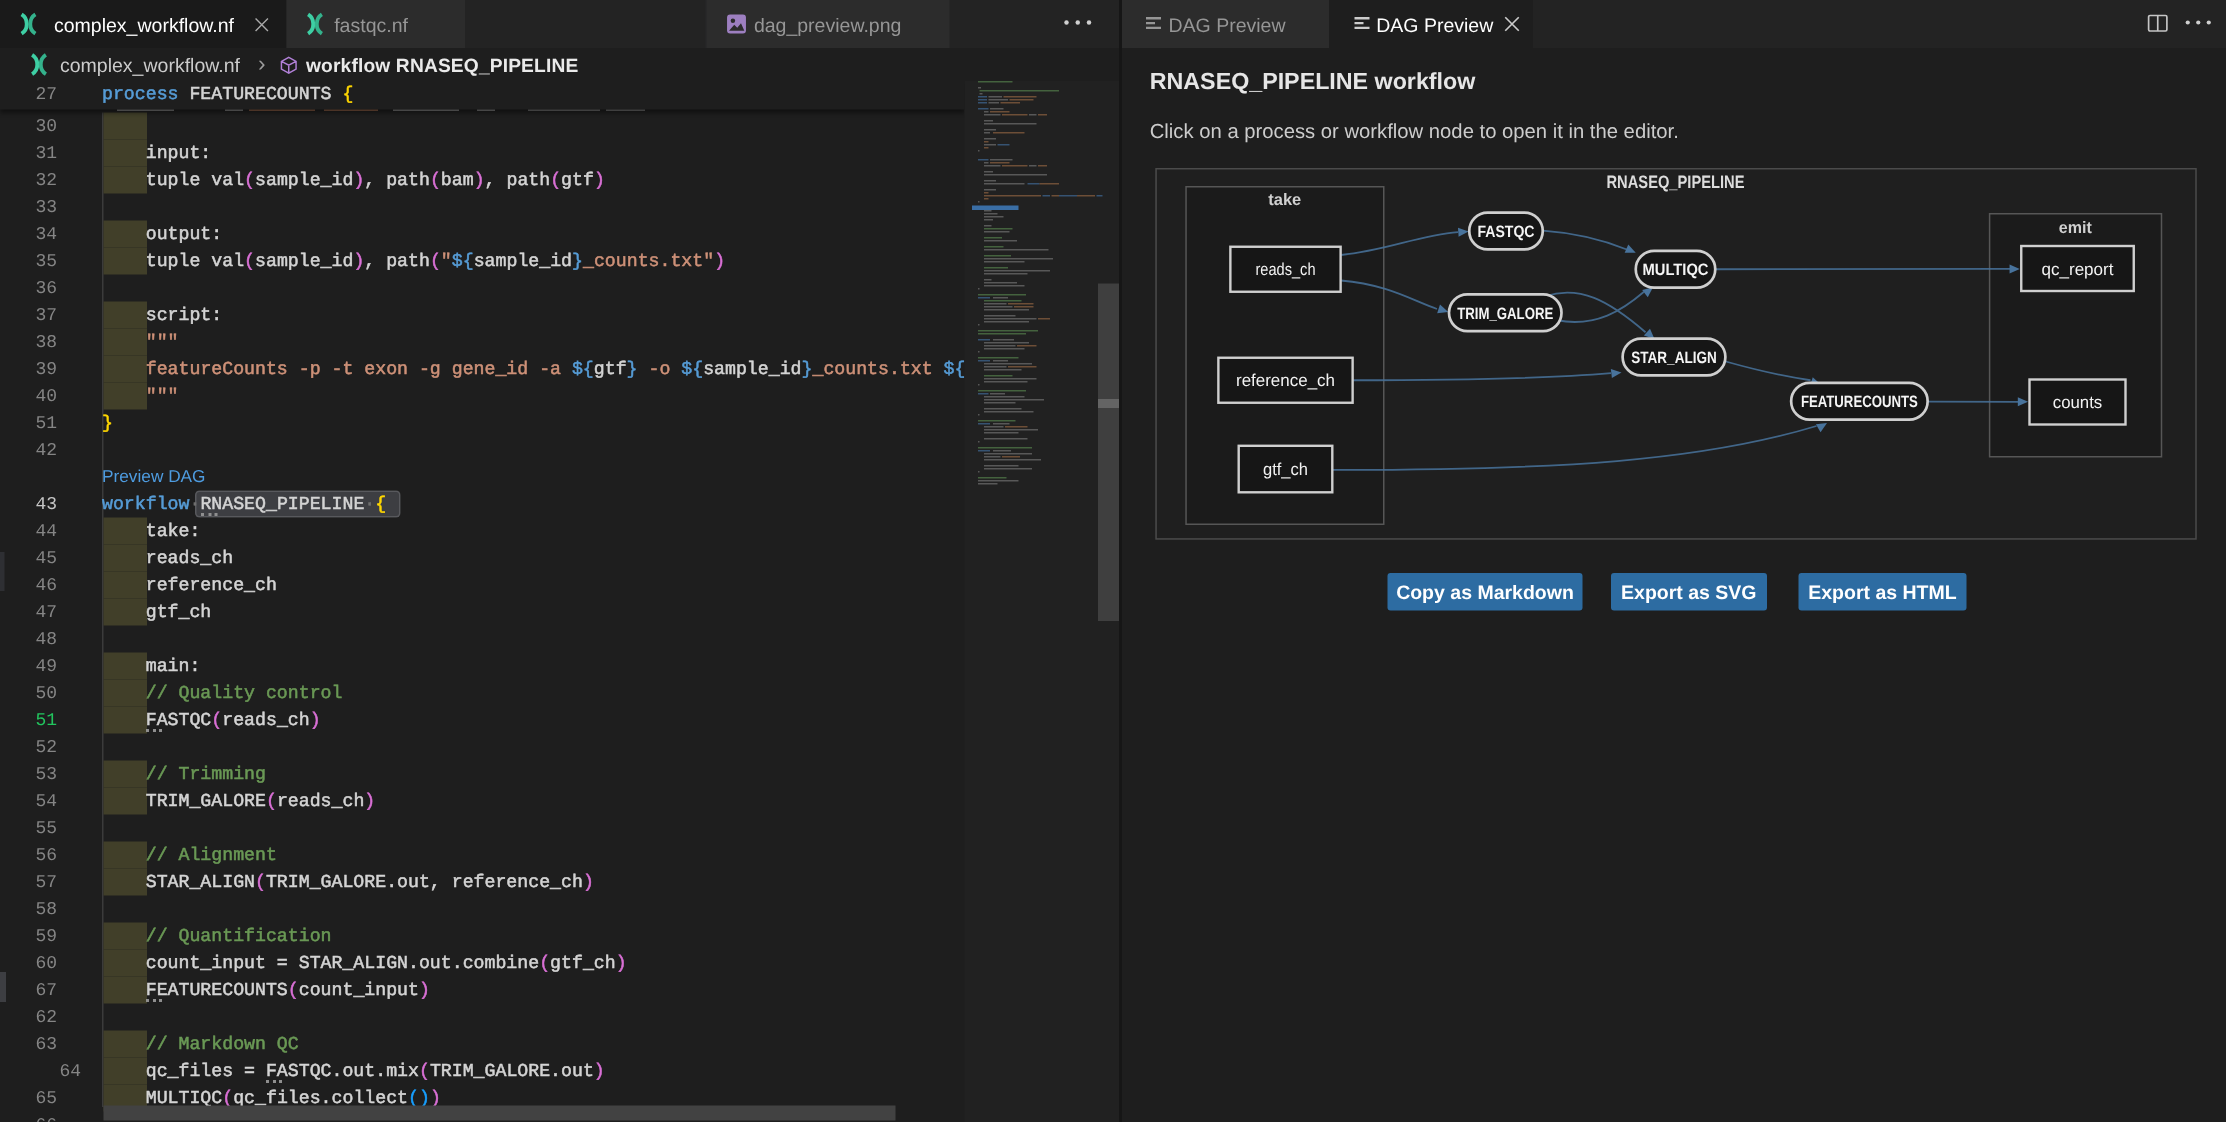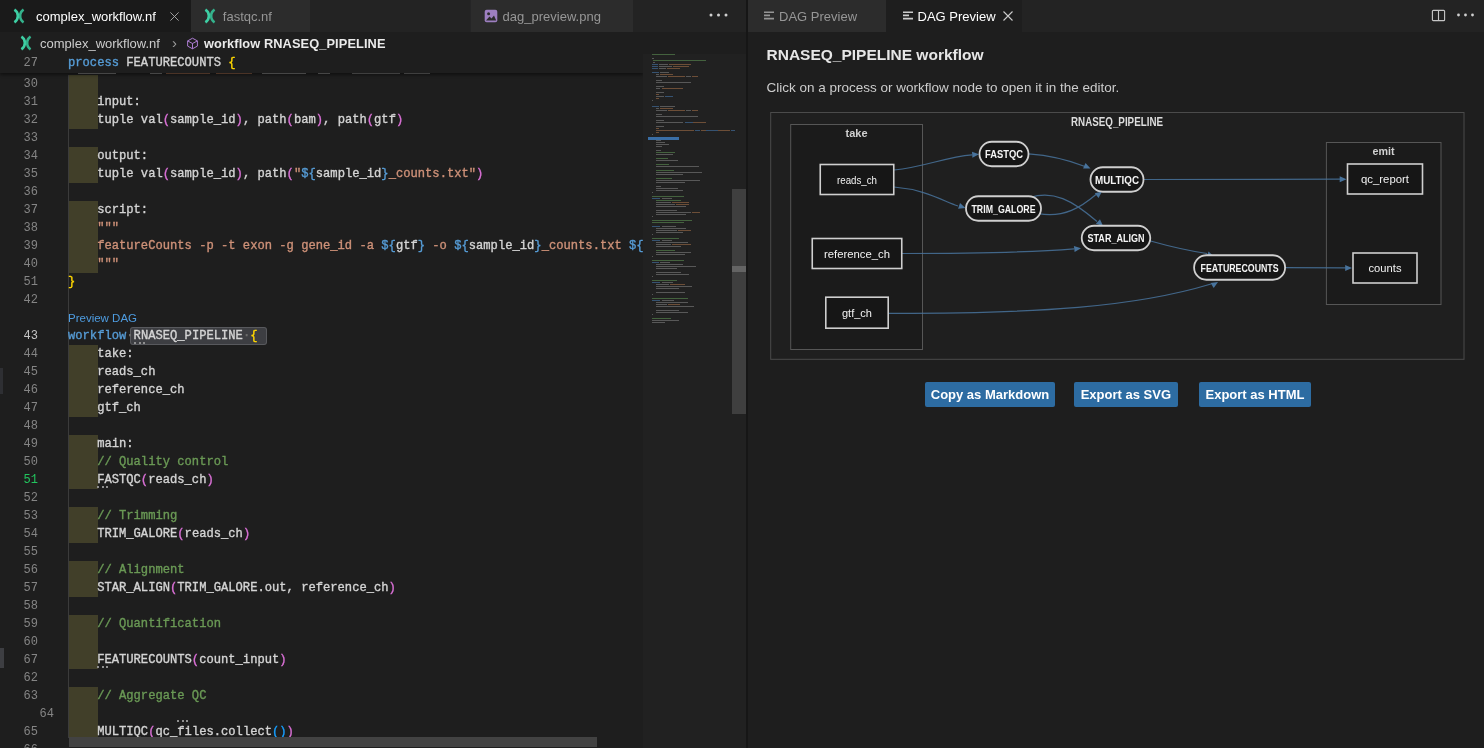--- a/index.html
+++ b/index.html
@@ -99,22 +99,24 @@
 <div class="abs mono" style="left:68px;top:326.5px"><span class="t">    reference_ch</span></div>
 <div class="abs mono" style="left:68px;top:344.5px"><span class="t">    gtf_ch</span></div>
 <div class="abs mono" style="left:68px;top:380.5px"><span class="t">    main:</span></div>
 <div class="abs mono" style="left:68px;top:398.5px"><span class="c">    // Quality control</span></div>
 <div class="abs mono" style="left:68px;top:416.5px"><span class="t">    FASTQC</span><span class="P2">(</span><span class="t">reads_ch</span><span class="P2">)</span></div>
 <div class="abs mono" style="left:68px;top:452.5px"><span class="c">    // Trimming</span></div>
 <div class="abs mono" style="left:68px;top:470.5px"><span class="t">    TRIM_GALORE</span><span class="P2">(</span><span class="t">reads_ch</span><span class="P2">)</span></div>
 <div class="abs mono" style="left:68px;top:506.5px"><span class="c">    // Alignment</span></div>
 <div class="abs mono" style="left:68px;top:524.5px"><span class="t">    STAR_ALIGN</span><span class="P2">(</span><span class="t">TRIM_GALORE.out, reference_ch</span><span class="P2">)</span></div>
 <div class="abs mono" style="left:68px;top:560.5px"><span class="c">    // Quantification</span></div>
+<div class="abs mono" style="left:68px;top:578.5px"><span class="t">    count_input = STAR_ALIGN.out.combine</span><span class="P2">(</span><span class="t">gtf_ch</span><span class="P2">)</span></div>
 <div class="abs mono" style="left:68px;top:596.5px"><span class="t">    FEATURECOUNTS</span><span class="P2">(</span><span class="t">count_input</span><span class="P2">)</span></div>
-<div class="abs mono" style="left:68px;top:632.5px"><span class="c">    // Aggregate QC</span></div>
+<div class="abs mono" style="left:68px;top:632.5px"><span class="c">    // Markdown QC</span></div>
+<div class="abs mono" style="left:68px;top:650.5px"><span class="t">    qc_files = FASTQC.out.mix</span><span class="P2">(</span><span class="t">TRIM_GALORE.out</span><span class="P2">)</span></div>
 <div class="abs mono" style="left:68px;top:668.5px"><span class="t">    MULTIQC</span><span class="P2">(</span><span class="t">qc_files.collect</span><span class="P3">()</span><span class="P2">)</span></div>
 <div class="num" style="left:0;top:20.5px;color:#858585">30</div>
 <div class="num" style="left:0;top:38.5px;color:#858585">31</div>
 <div class="num" style="left:0;top:56.5px;color:#858585">32</div>
 <div class="num" style="left:0;top:74.5px;color:#858585">33</div>
 <div class="num" style="left:0;top:92.5px;color:#858585">34</div>
 <div class="num" style="left:0;top:110.5px;color:#858585">35</div>
 <div class="num" style="left:0;top:128.5px;color:#858585">36</div>
 <div class="num" style="left:0;top:146.5px;color:#858585">37</div>
 <div class="num" style="left:0;top:164.5px;color:#858585">38</div>

